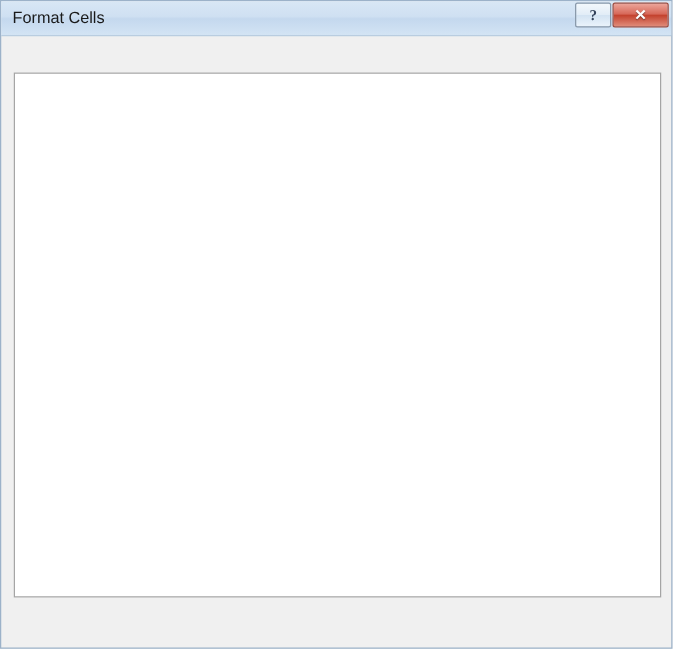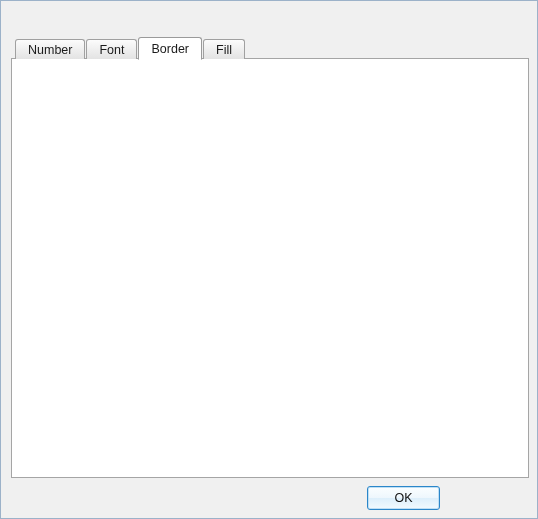--- a/index.html
+++ b/index.html
@@ -412,27 +412,28 @@
   }
   #btn-clear  { left: 443px; top: 444px; width: 72px; height: 23px; }
   #btn-ok     { left: 366px; top: 485px; width: 73px; height: 24px; }
   #btn-cancel { left: 448px; top: 485px; width: 73px; height: 24px; }
 </style>
 </head>
 <body>
 
 <div class="window">
 
-
-  <div class="tabstrip">
-    <div class="tab">Number</div>
-    <div class="tab">Font</div>
-    <div class="tab active">Border</div>
-    <div class="tab">Fill</div>
-  </div>
+  <div class="titlebar">
+    <div class="title-text">Format Cells</div>
+    <div class="caption-btns">
+      <div class="cap-btn cap-help">?</div>
+      <div class="cap-btn cap-close">✕</div>
+    </div>
+  </div>
+
 
   <div class="tabpanel"></div>
 
   <div class="groupbox" id="line-group">
     <div class="group-title">Line</div>
 
     <div class="field-label" style="left:13px; top:14px;">
       <span class="ul">S</span><span>tyle:</span>
     </div>
 
@@ -589,15 +590,14 @@
       <div class="bg-box-dots pale"></div>
       <svg class="bg-diag" viewBox="0 0 15 15">
           <line x1="0" y1="0" x2="15" y2="15" stroke="#b0b0b0" stroke-width="1.4"></line>
         </svg>
     </div>
   </div>
 
   <div class="btn" id="btn-clear">
     <span>Clea<span class="ul">r</span></span>
   </div>
-  <div class="btn default" id="btn-ok">OK</div>
 
 </div>
 
 </body></html>

